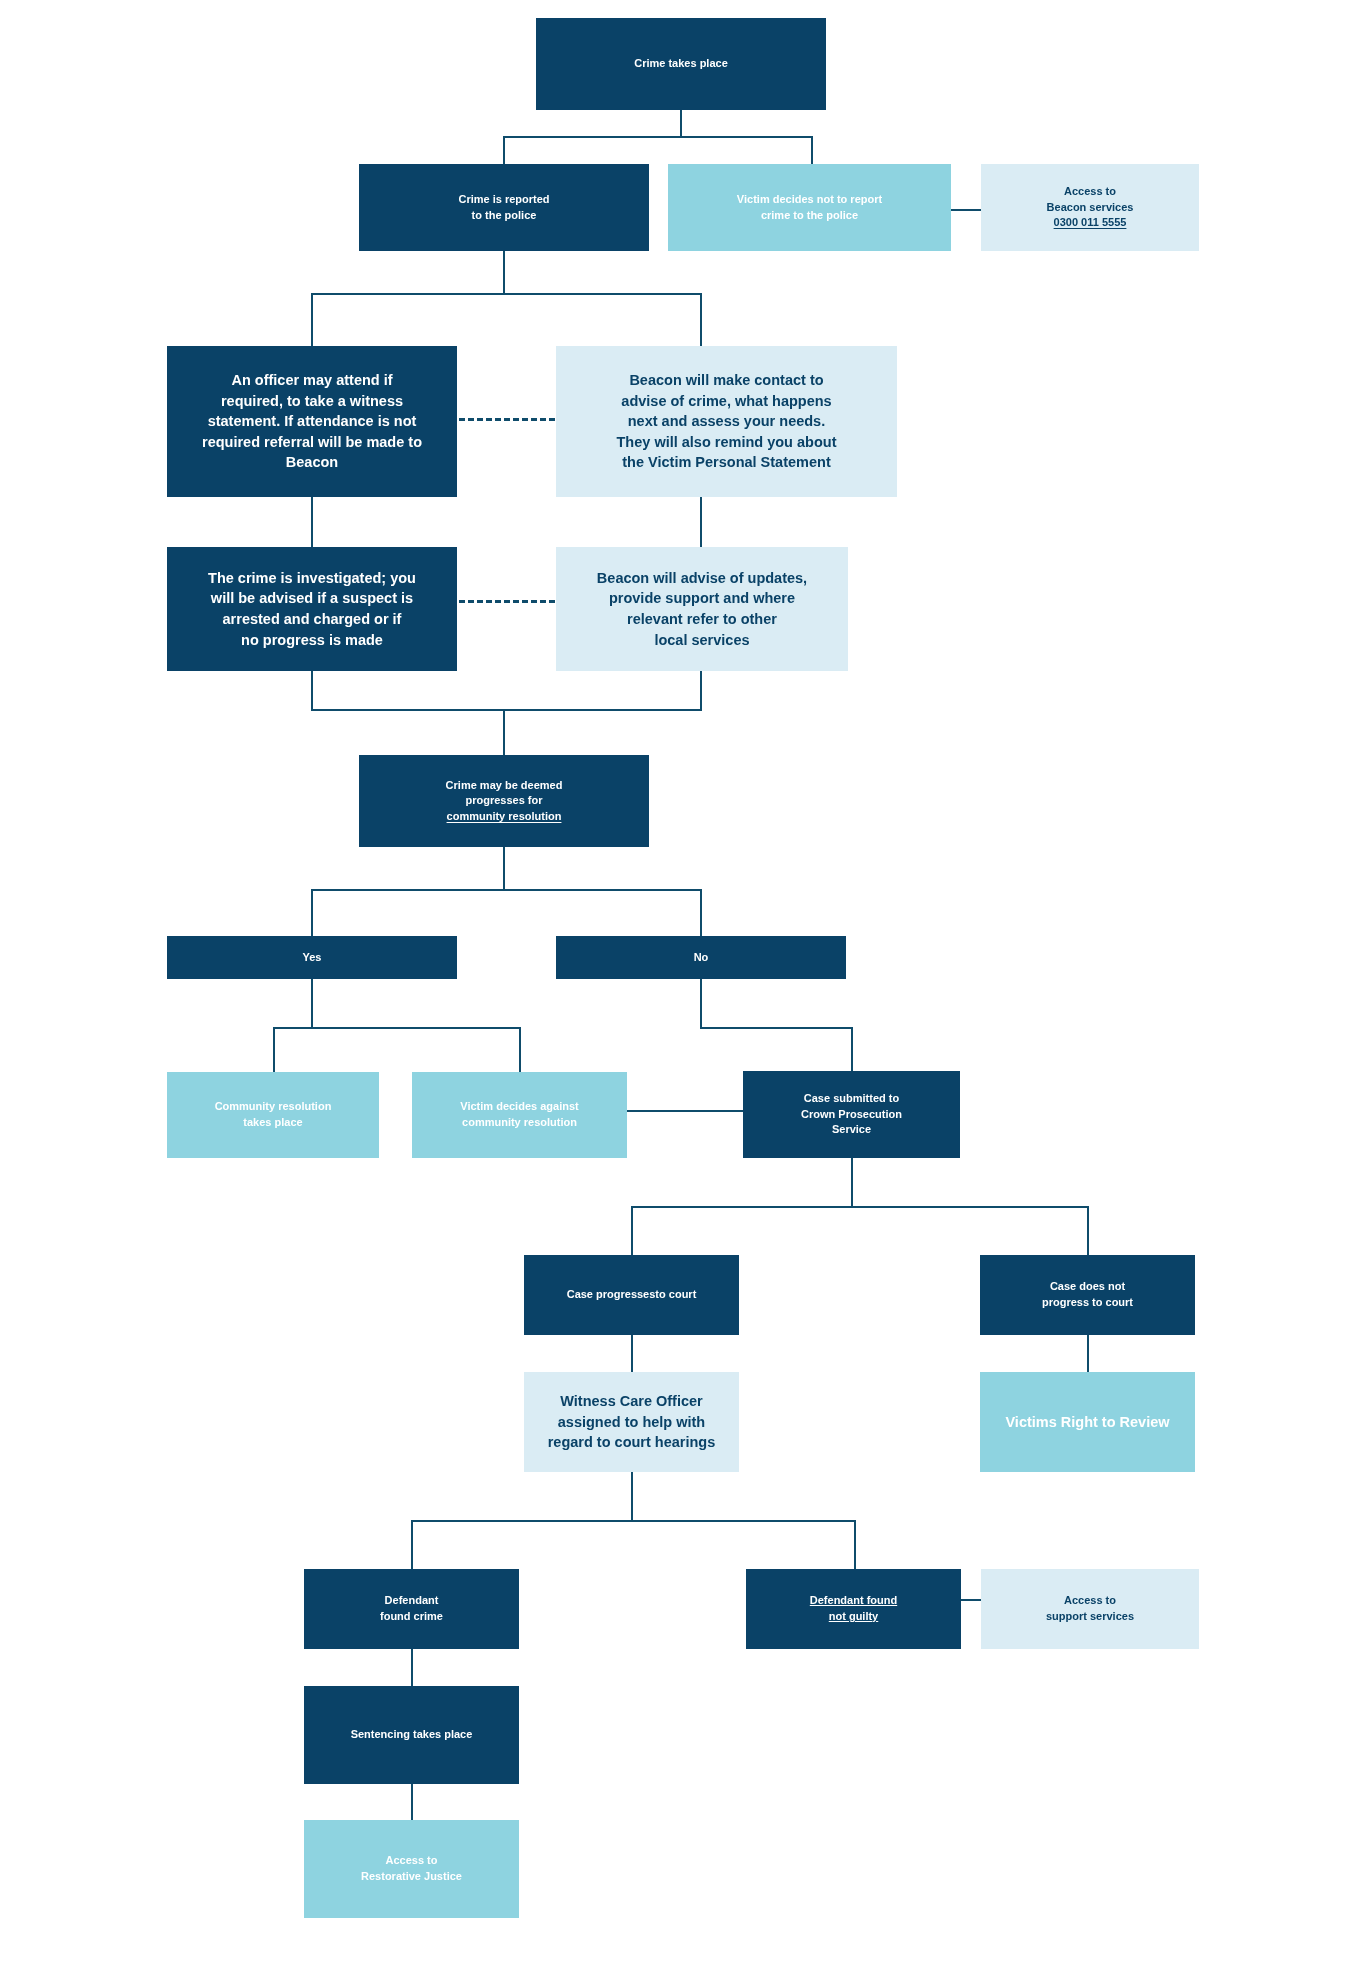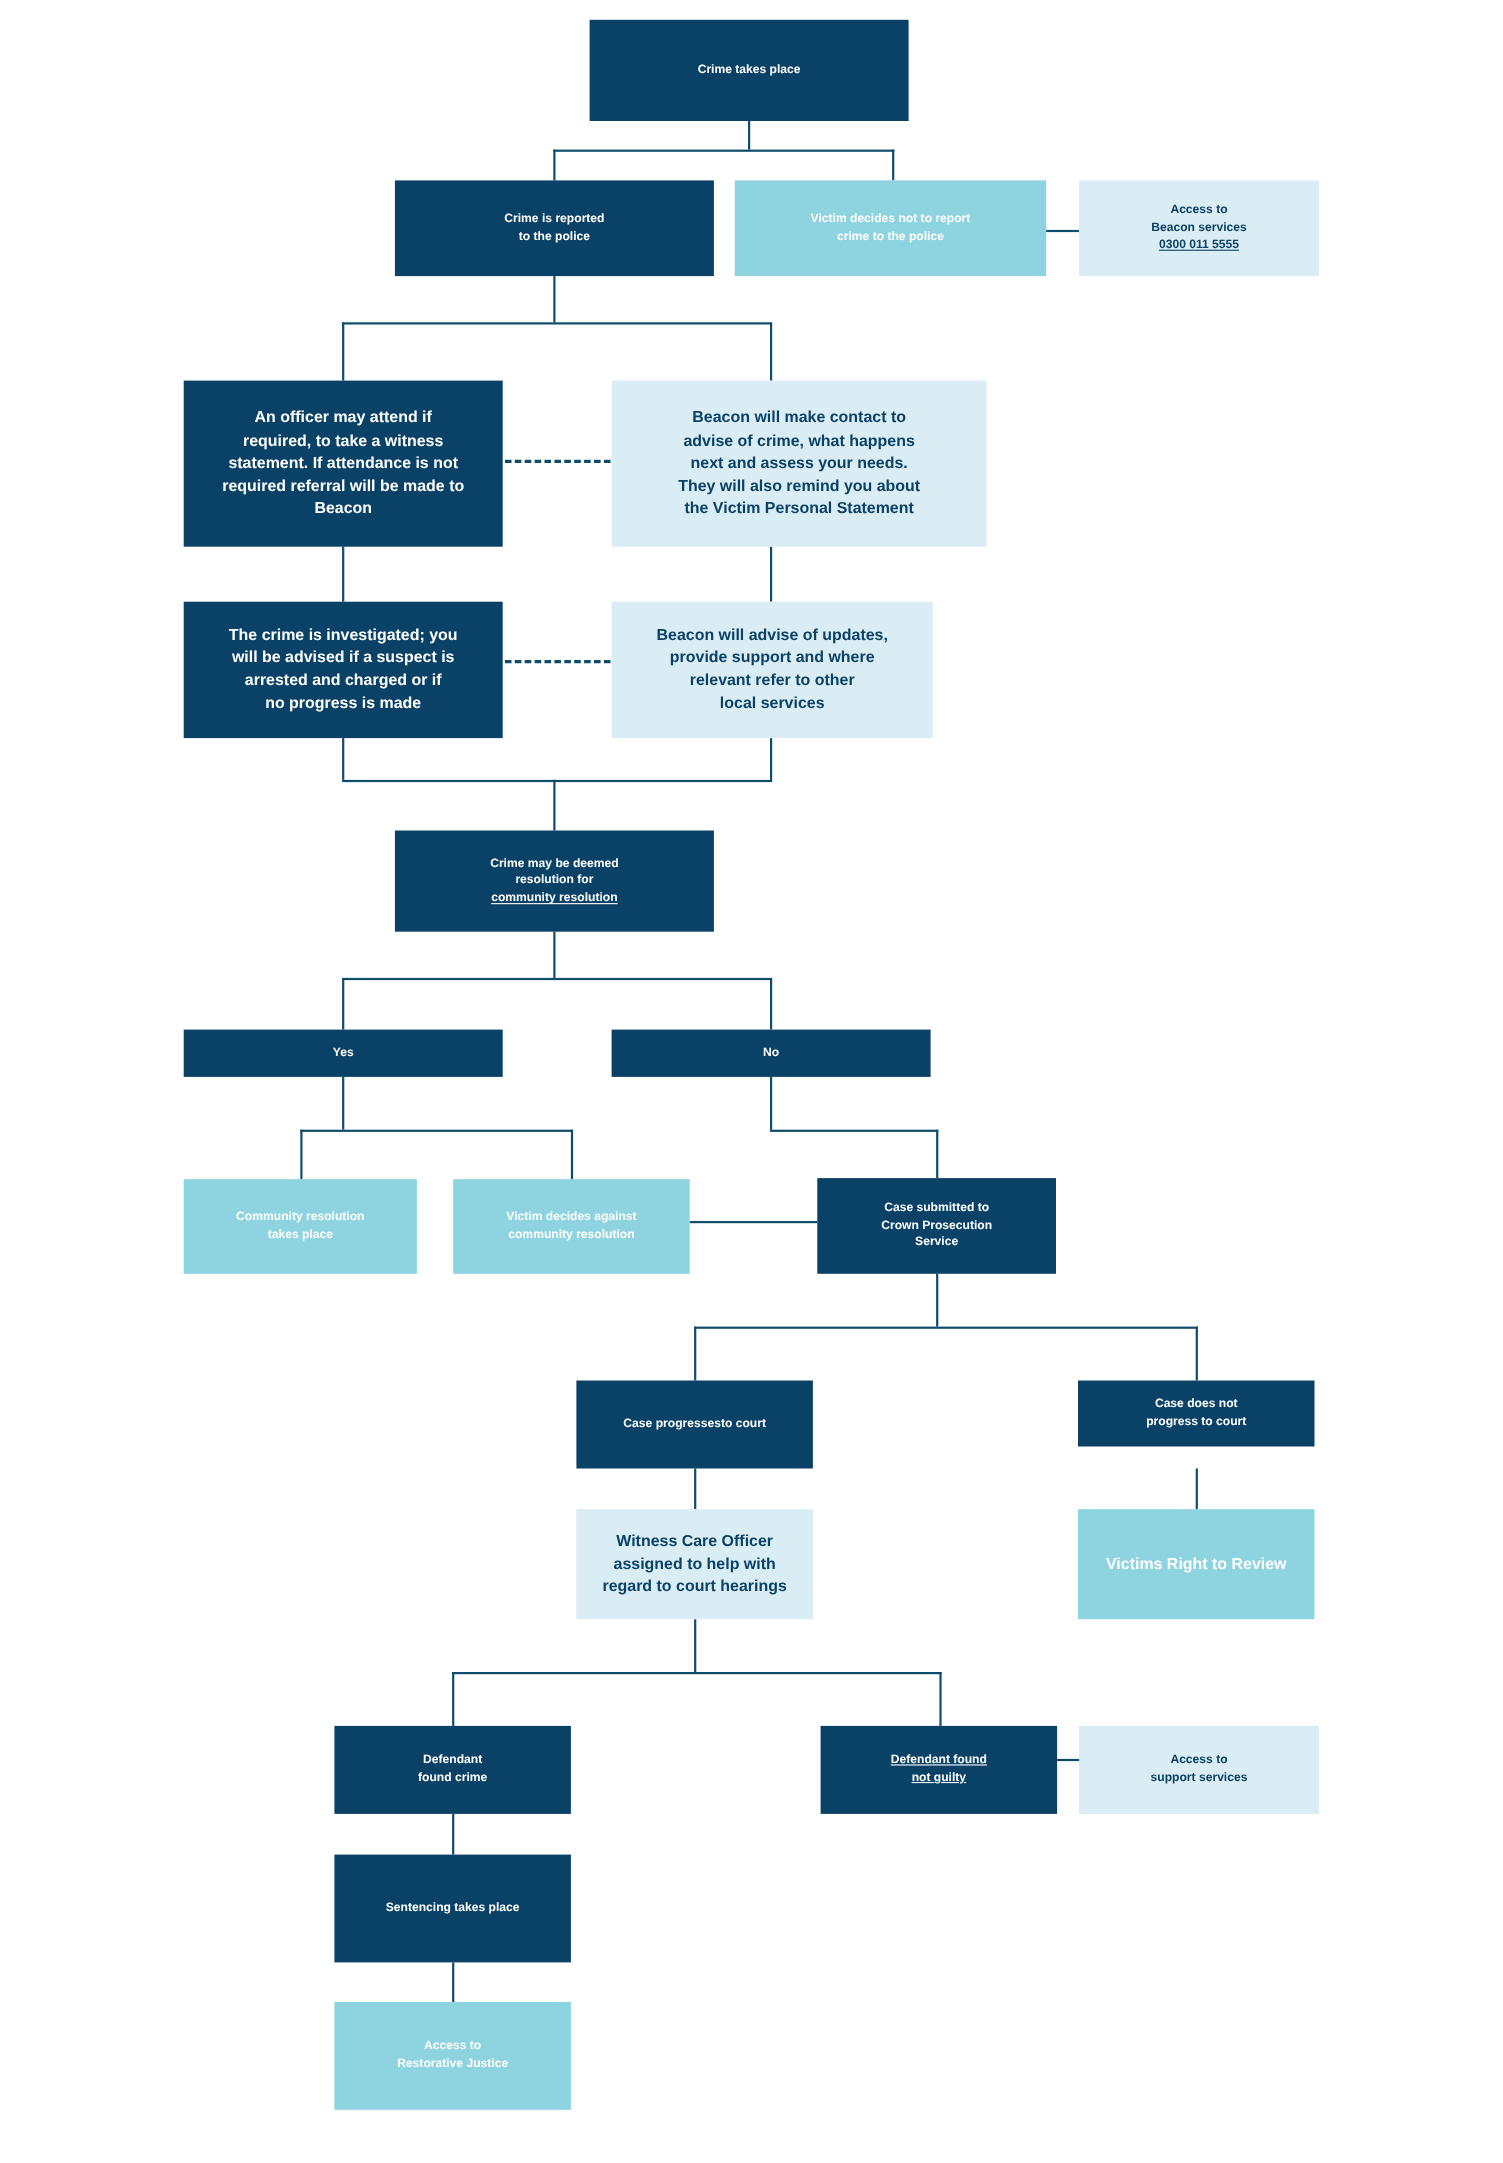--- a/index.html
+++ b/index.html
@@ -175,21 +175,21 @@
 
   <div class="node v-pale f14" style="left:556px; top:547px; width:292px; height:124px; flex-direction:column;">
     <span class="txt">Beacon will advise of updates,</span>
     <span class="txt">provide support and where</span>
     <span class="txt">relevant refer to other</span>
     <span class="txt">local services</span>
   </div>
 
   <div class="node v-navy f15" style="left:359px; top:755px; width:290px; height:92px; flex-direction:column;">
     <span class="txt">Crime may be deemed</span>
-    <span class="txt">resolution for</span>
+    <span class="txt">progresses for</span>
     <span class="txt ul">community resolution</span>
   </div>
 
   <div class="node v-navy f15" style="left:167px; top:936px; width:290px; height:43px;">
     <span class="txt">Yes</span>
   </div>
 
   <div class="node v-navy f15" style="left:556px; top:936px; width:290px; height:43px;">
     <span class="txt">No</span>
   </div>
@@ -208,21 +208,21 @@
     <span class="txt">Case submitted to</span>
     <span class="txt">Crown Prosecution</span>
     <span class="txt">Service</span>
   </div>
 
   <div class="node v-navy f15" style="left:524px; top:1255px; width:215px; height:80px; flex-direction:row;">
     <span class="txt">Case progresses</span>
     <span class="txt">to court</span>
   </div>
 
-  <div class="node v-navy f15" style="left:980px; top:1255px; width:215px; height:60px; flex-direction:column;">
+  <div class="node v-navy f15" style="left:980px; top:1255px; width:215px; height:80px; flex-direction:column;">
     <span class="txt">Case does not</span>
     <span class="txt">progress to court</span>
   </div>
 
   <div class="node v-pale f14" style="left:524px; top:1372px; width:215px; height:100px; flex-direction:column;">
     <span class="txt">Witness Care Officer</span>
     <span class="txt">assigned to help with</span>
     <span class="txt">regard to court hearings</span>
   </div>
 

